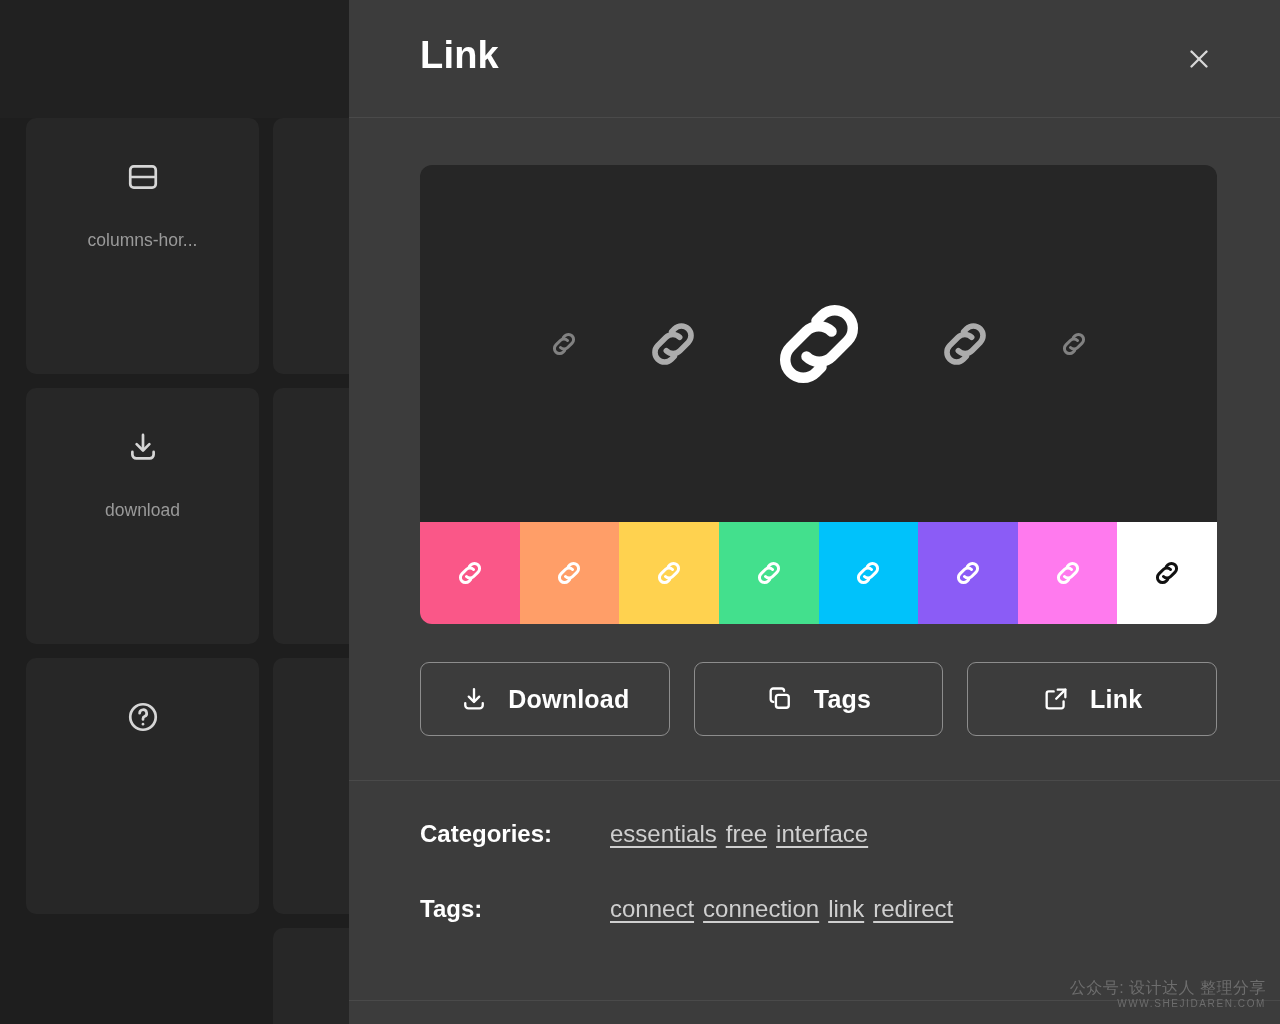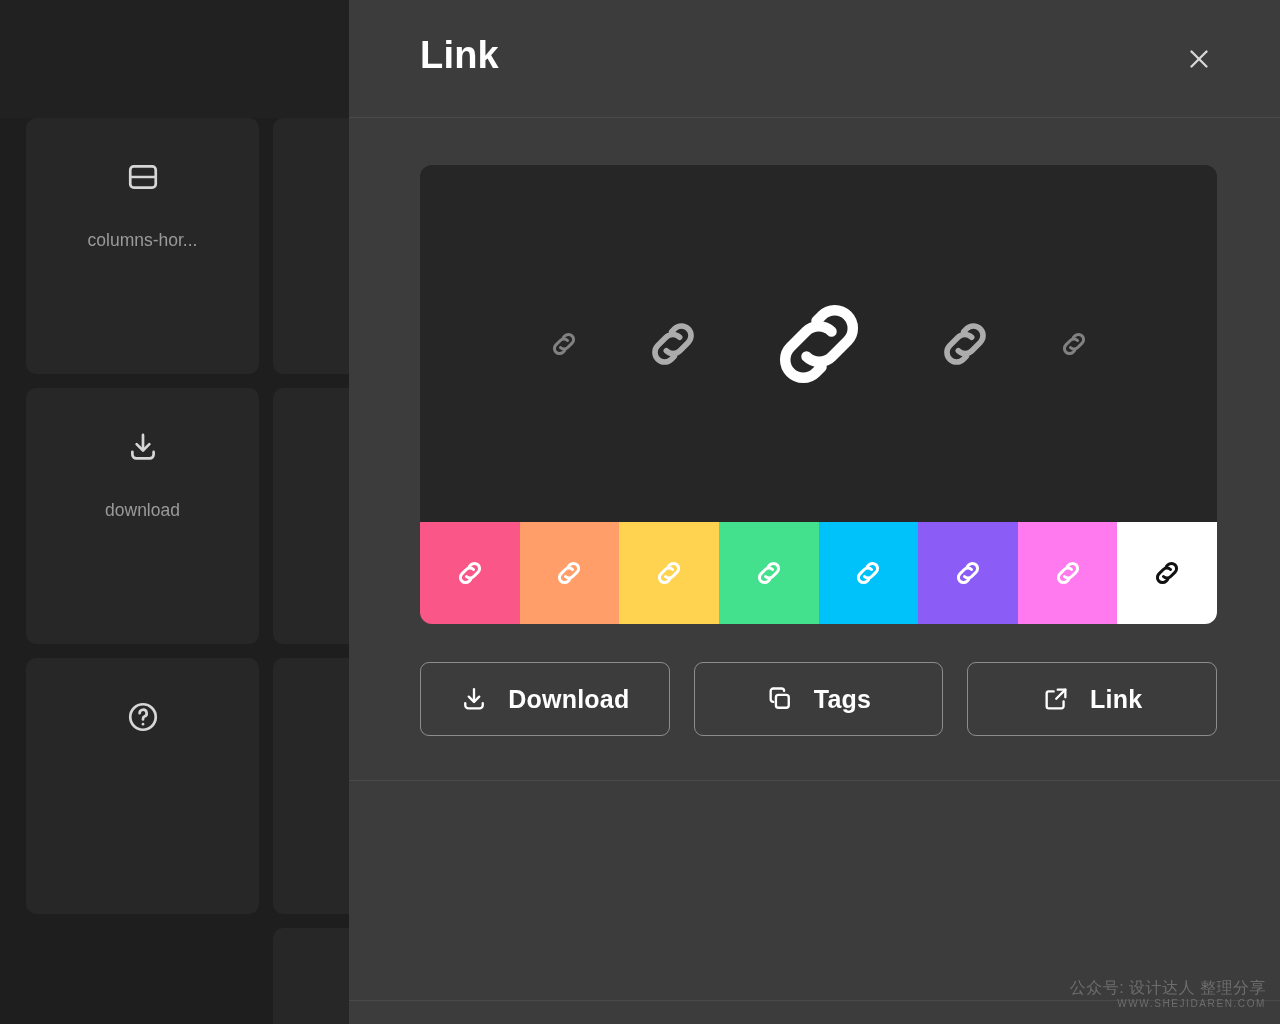--- a/index.html
+++ b/index.html
@@ -336,20 +336,41 @@
           <svg viewBox="0 0 24 24" fill="none" stroke="currentColor" stroke-width="2" stroke-linecap="round" stroke-linejoin="round">
             <path d="M13.5 4H20v6.5"></path>
             <line x1="20" y1="4" x2="12.2" y2="11.8"></line>
             <path d="M18.5 14v4.2A1.8 1.8 0 0 1 16.7 20H5.8A1.8 1.8 0 0 1 4 18.2V7.3a1.8 1.8 0 0 1 1.8-1.8H10"></path>
           </svg>
         </span>
         <span class="a-label">Link</span>
       </button>
     </div>
 
+    <div class="meta">
+
+      <div class="meta-row">
+        <div class="meta-label">Categories:</div>
+        <div class="meta-links">
+          <a>essentials</a>
+          <a>free</a>
+          <a>interface</a>
+        </div>
+      </div>
+
+      <div class="meta-row">
+        <div class="meta-label">Tags:</div>
+        <div class="meta-links">
+          <a>connect</a>
+          <a>connection</a>
+          <a>link</a>
+          <a>redirect</a>
+        </div>
+      </div>
+    </div>
   </div>
 
   <div class="divider div-1"></div>
   <div class="divider div-2"></div>
 
   <div class="watermark">
     <div class="wm-1">公众号: 设计达人 整理分享</div>
     <div class="wm-2">WWW.SHEJIDAREN.COM</div>
   </div>
 

